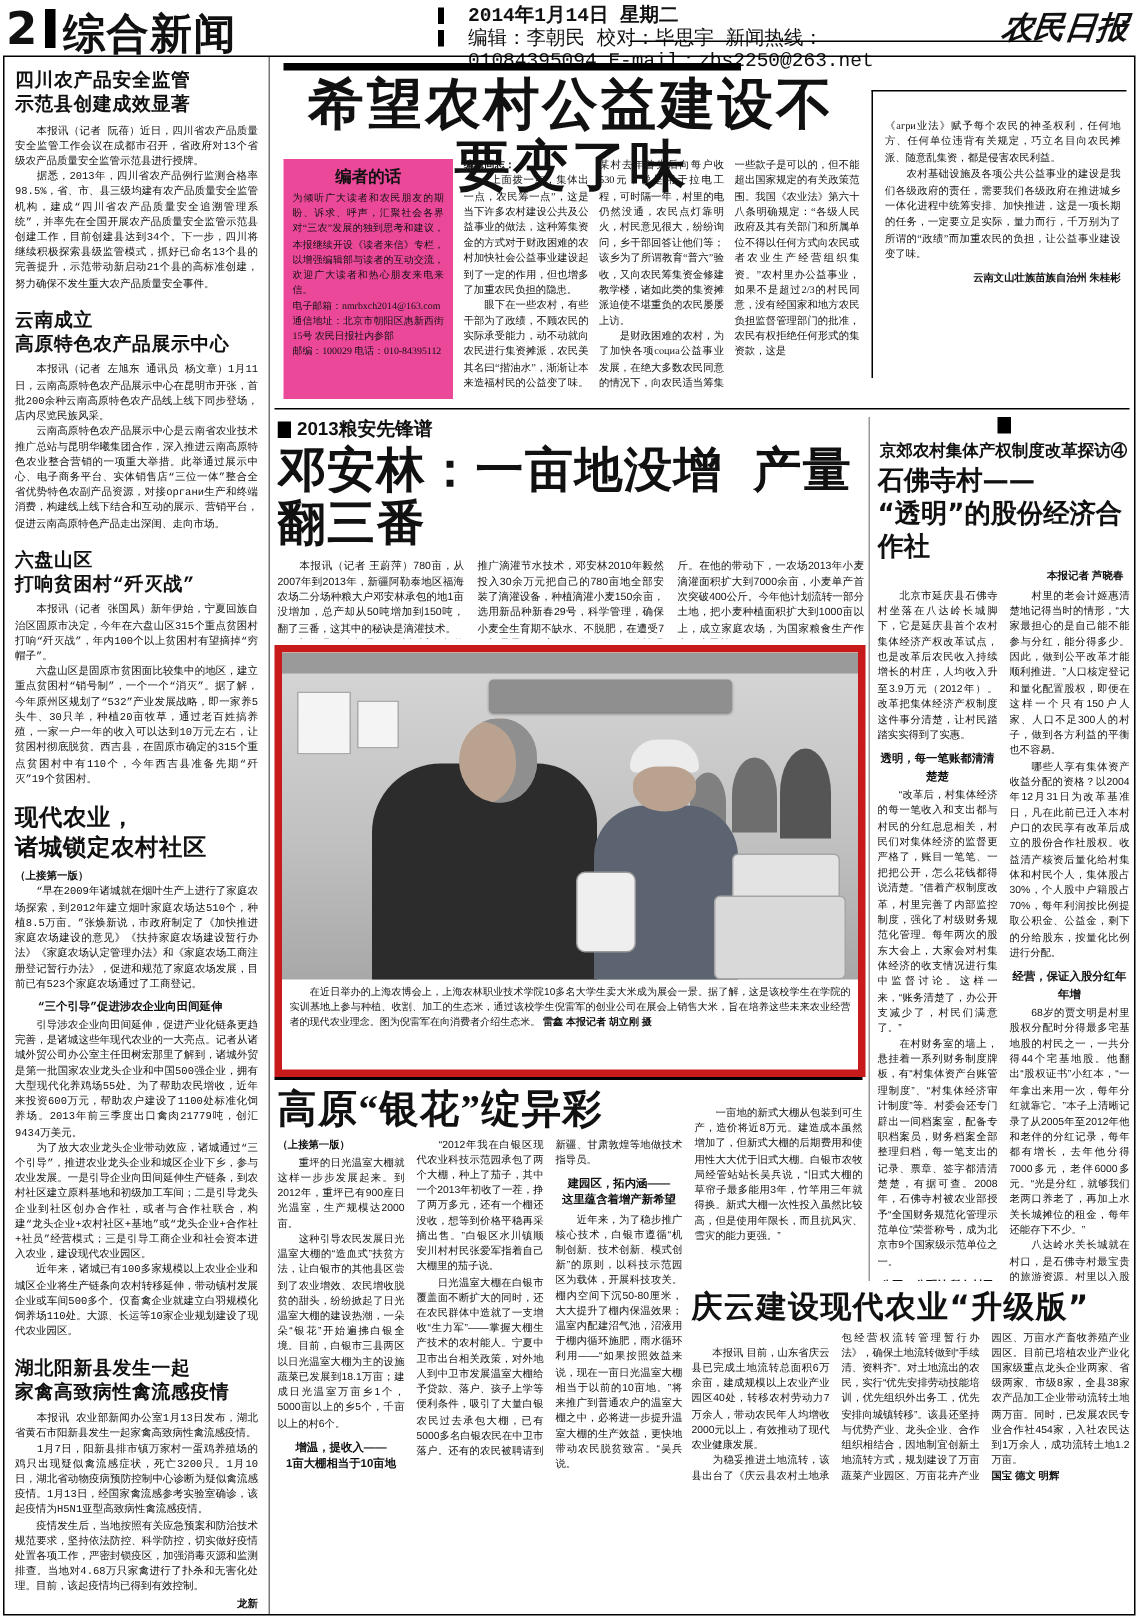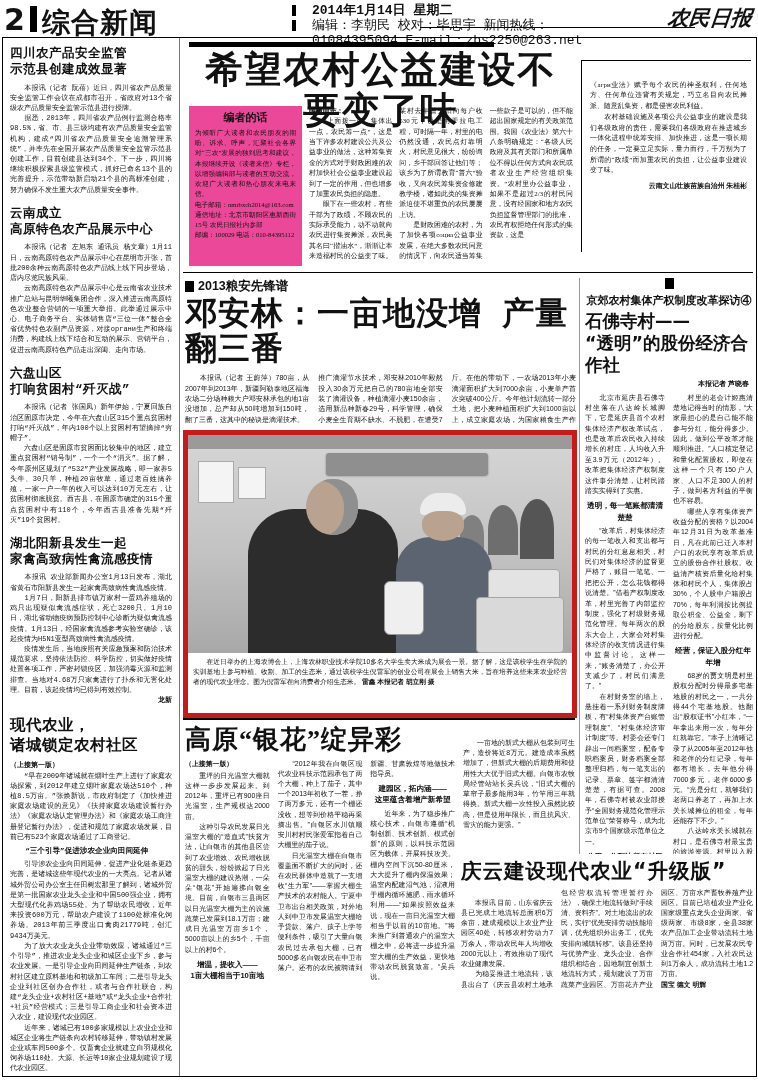--- a/index.html
+++ b/index.html
@@ -107,36 +107,36 @@
       <div class="bsm">　　本报讯（记者 左旭东 通讯员 杨文章）1月11日，云南高原特色农产品展示中心在昆明市开张，首批200余种云南高原特色农产品线上线下同步登场，店内尽览民族风采。
 　　云南高原特色农产品展示中心是云南省农业技术推广总站与昆明华曦集团合作，深入推进云南高原特色农业整合营销的一项重大举措。此举通过展示中心、电子商务平台、实体销售店“三位一体”整合全省优势特色农副产品资源，对接органи生产和终端消费，构建线上线下结合和互动的展示、营销平台，促进云南高原特色产品走出深闺、走向市场。</div>
     </div>
     <div class="lart">
       <h3>六盘山区
 打响贫困村“歼灭战”</h3>
       <div class="bsm">　　本报讯（记者 张国凤）新年伊始，宁夏回族自治区固原市决定，今年在六盘山区315个重点贫困村打响“歼灭战”，年内100个以上贫困村有望摘掉“穷帽子”。
 　　六盘山区是固原市贫困面比较集中的地区，建立重点贫困村“销号制”，一个一个“消灭”。据了解，今年原州区规划了“532”产业发展战略，即一家养5头牛、30只羊，种植20亩牧草，通过老百姓搞养殖，一家一户一年的收入可以达到10万元左右，让贫困村彻底脱贫。西吉县，在固原市确定的315个重点贫困村中有110个，今年西吉县准备先期“歼灭”19个贫困村。</div>
     </div>
     <div class="lart">
-      <h3>湖北阳新县发生一起
-家禽高致病性禽流感疫情</h3>
-      <div class="bsm">　　本报讯 农业部新闻办公室1月13日发布，湖北省黄石市阳新县发生一起家禽高致病性禽流感疫情。
-　　1月7日，阳新县排市镇万家村一蛋鸡养殖场的鸡只出现疑似禽流感症状，死亡3200只。1月10日，湖北省动物疫病预防控制中心诊断为疑似禽流感疫情。1月13日，经国家禽流感参考实验室确诊，该起疫情为H5N1亚型高致病性禽流感疫情。
-　　疫情发生后，当地按照有关应急预案和防治技术规范要求，坚持依法防控、科学防控，切实做好疫情处置各项工作，严密封锁疫区，加强消毒灭源和监测排查。当地对4.68万只家禽进行了扑杀和无害化处理。目前，该起疫情均已得到有效控制。</div>
-      <span class="credit-r">龙新</span>
-    </div>
-    <div class="lart">
       <h3 class="big">现代农业，
 诸城锁定农村社区</h3>
       <div class="bsm" style="font-weight:bold">（上接第一版）</div>
       <div class="bsm">　　“早在2009年诸城就在烟叶生产上进行了家庭农场探索，到2012年建立烟叶家庭农场达510个，种植8.5万亩。”张焕新说，市政府制定了《加快推进家庭农场建设的意见》《扶持家庭农场建设暂行办法》《家庭农场认定管理办法》和《家庭农场工商注册登记暂行办法》，促进和规范了家庭农场发展，目前已有523个家庭农场通过了工商登记。</div>
       <div class="sub-l">　　“三个引导”促进涉农企业向田间延伸</div>
       <div class="bsm">　　引导涉农企业向田间延伸，促进产业化链条更趋完善，是诸城这些年现代农业的一大亮点。记者从诸城外贸公司办公室主任田树宏那里了解到，诸城外贸是第一批国家农业龙头企业和中国500强企业，拥有大型现代化养鸡场55处。为了帮助农民增收，近年来投资600万元，帮助农户建设了1100处标准化饲养场。2013年前三季度出口禽肉21779吨，创汇9434万美元。
 　　为了放大农业龙头企业带动效应，诸城通过“三个引导”，推进农业龙头企业和城区企业下乡，参与农业发展。一是引导企业向田间延伸生产链条，到农村社区建立原料基地和初级加工车间；二是引导龙头企业到社区创办合作社，或者与合作社联合，构建“龙头企业+农村社区+基地”或“龙头企业+合作社+社员”经营模式；三是引导工商企业和社会资本进入农业，建设现代农业园区。
 　　近年来，诸城已有100多家规模以上农业企业和城区企业将生产链条向农村转移延伸，带动镇村发展企业或车间500多个。仅畜禽企业就建立白羽规模化饲养场110处。大源、长运等10家企业规划建设了现代农业园区。</div>
+    </div>
+    <div class="lart">
+      <h3>湖北阳新县发生一起
+家禽高致病性禽流感疫情</h3>
+      <div class="bsm">　　本报讯 农业部新闻办公室1月13日发布，湖北省黄石市阳新县发生一起家禽高致病性禽流感疫情。
+　　1月7日，阳新县排市镇万家村一蛋鸡养殖场的鸡只出现疑似禽流感症状，死亡3200只。1月10日，湖北省动物疫病预防控制中心诊断为疑似禽流感疫情。1月13日，经国家禽流感参考实验室确诊，该起疫情为H5N1亚型高致病性禽流感疫情。
+　　疫情发生后，当地按照有关应急预案和防治技术规范要求，坚持依法防控、科学防控，切实做好疫情处置各项工作，严密封锁疫区，加强消毒灭源和监测排查。当地对4.68万只家禽进行了扑杀和无害化处理。目前，该起疫情均已得到有效控制。</div>
+      <span class="credit-r">龙新</span>
     </div>
   </div>
 
   <div class="rarea">
 
     <div class="topstory">
       <div class="tbar"></div>
       <h1 class="mainhl">希望农村公益建设不要变了味</h1>
       <div class="toprow">
         <div class="ednote">

